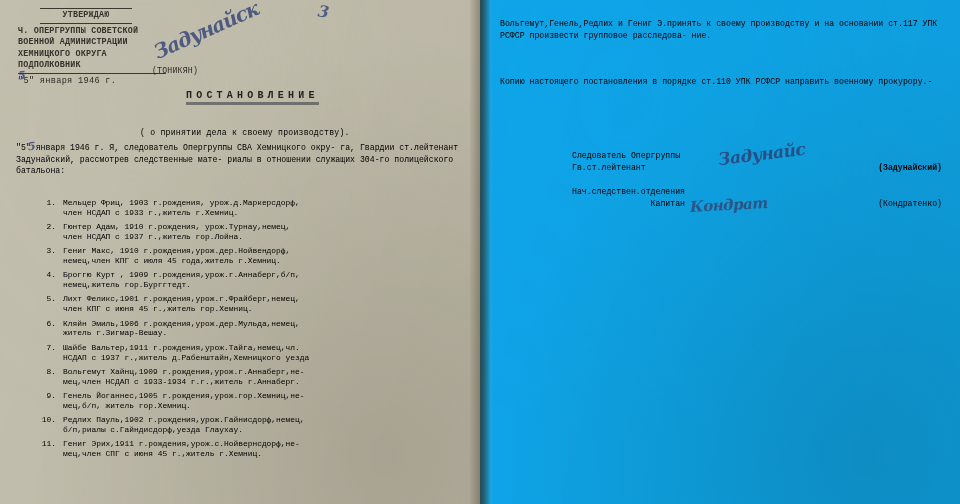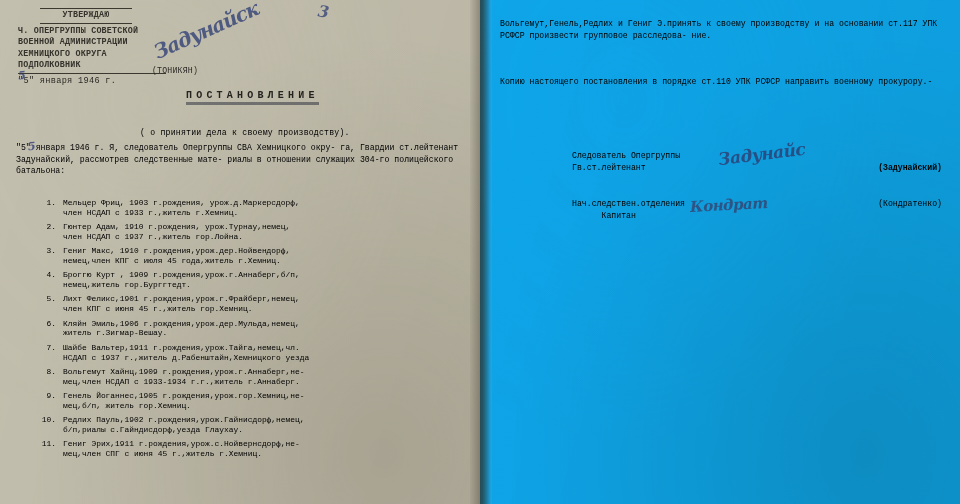--- a/index.html
+++ b/index.html
@@ -333,21 +333,21 @@
     <div class="r-para" style="top:76px;">      Копию настоящего постановления в порядке ст.110 УПК
 РСФСР направить военному прокурору.-</div>
 
     <div class="sig-block">
       <div style="position:relative;height:30px;">
         <span style="position:absolute;left:0;top:0;white-space:pre;">Следователь Опергруппы
 Гв.ст.лейтенант</span>
         <span style="position:absolute;right:0;top:12px;font-weight:bold;">(Задунайский)</span>
       </div>
       <div style="position:relative;height:30px;margin-top:6px;">
-        <span style="position:absolute;left:0;top:12px;white-space:pre;">Нач.следствен.отделения
+        <span style="position:absolute;left:0;top:0;white-space:pre;text-align:right;">Нач.следствен.отделения
       Капитан</span>
         <span style="position:absolute;right:0;top:12px;">(Кондратенко)</span>
       </div>
     </div>
 
     <div class="hand hand-sig2">Задунайс</div>
     <div class="hand hand-sig3">Кондрат</div>
 
     <div class="grain"></div>
   </div>

